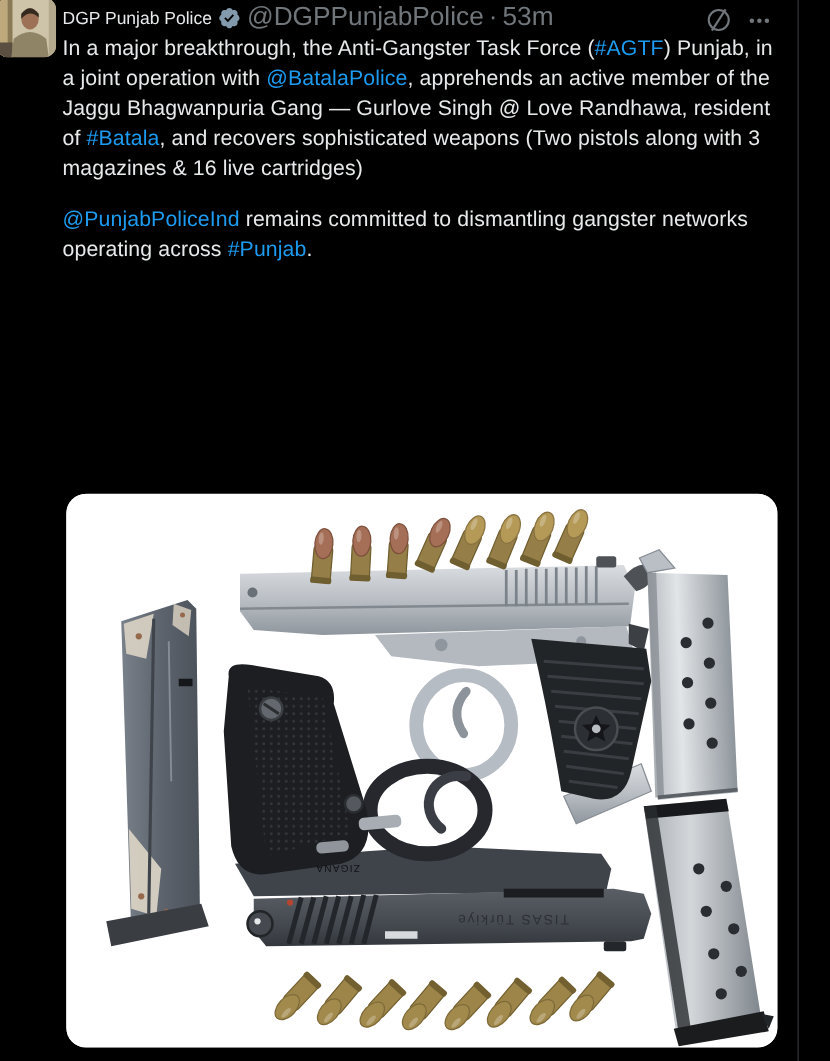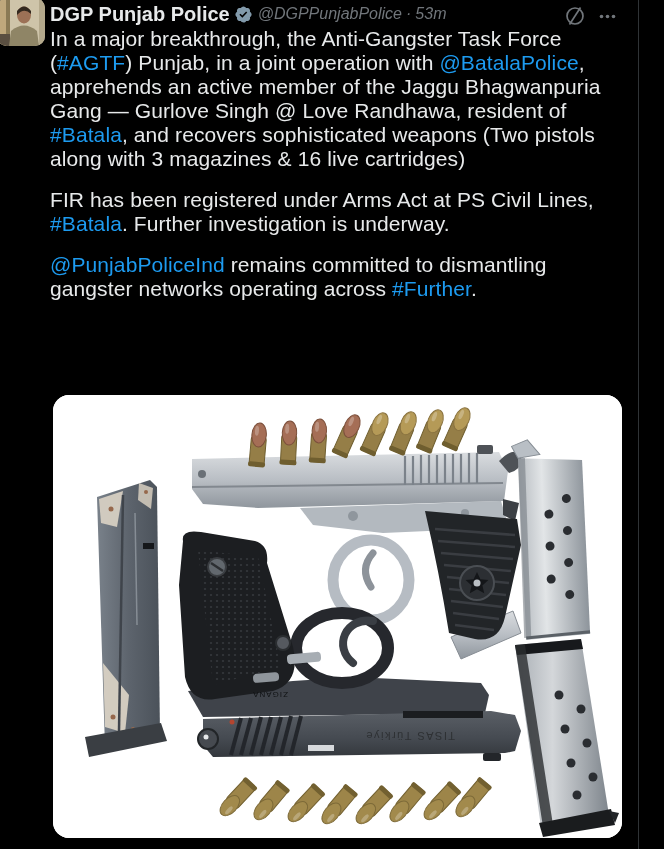--- a/index.html
+++ b/index.html
@@ -9,27 +9,27 @@
   html,body{margin:0;padding:0;}
   body{
     width:664px;height:849px;background:var(--bg);overflow:hidden;position:relative;
     font-family:"Liberation Sans",sans-serif;
   }
   .page{position:absolute;inset:0;}
   .col-border{position:absolute;left:638px;top:0;width:1px;height:849px;background:var(--border);}
   .avatar{position:absolute;left:-3px;top:-2px;width:48px;height:48px;border-radius:10px;overflow:hidden;}
   .avatar svg{display:block;width:100%;height:100%;}
   .header{position:absolute;left:50px;top:1px;height:26px;display:flex;align-items:center;white-space:nowrap;max-width:510px;overflow:hidden;}
-  .name{font-size:20px;font-weight:700;color:var(--txt);}
+  .name{font-size:14px;font-weight:400;color:var(--txt);}
   .badge{display:inline-flex;margin-left:4px;}
   .badge svg{width:19px;height:19px;display:block;}
-  .meta{font-size:16px;color:var(--sub);margin-left:5px;display:inline-flex;gap:4px;font-style:italic;}
+  .meta{font-size:21px;color:var(--sub);margin-left:5px;display:inline-flex;gap:4px;}
   .hdr-actions{position:absolute;left:564px;top:5px;display:flex;align-items:center;gap:12px;color:var(--sub);}
   .hdr-actions svg{display:block;}
-  .body{position:absolute;left:50px;top:27px;width:582px;font-size:21px;line-height:24px;color:var(--txt);letter-spacing:.1px;}
+  .body{position:absolute;left:50px;top:27px;width:582px;font-size:17px;line-height:24px;color:var(--txt);letter-spacing:.1px;}
   .body p{margin:0 0 17px 0;}
   .lnk{color:var(--link);}
   .media{position:absolute;left:53px;top:395px;width:569px;height:443px;border-radius:16px;overflow:hidden;background:#ffffff;}
   .media svg{display:block;width:100%;height:100%;}
 </style>
 </head>
 <body>
 
 <div class="page">
 
@@ -73,22 +73,21 @@
         <svg width="19" height="19" viewBox="0 0 19 19" fill="#71767b">
           <circle cx="3.5" cy="9.5" r="1.8"></circle>
             <circle cx="9.5" cy="9.5" r="1.8"></circle>
             <circle cx="15.5" cy="9.5" r="1.8"></circle>
         </svg>
       </span>
     </div>
 
     <div class="body">
       <p><span>In a major breakthrough, the Anti-Gangster Task Force (</span><span class="lnk">#AGTF</span><span>) Punjab, in a joint operation with </span><span class="lnk">@BatalaPolice</span><span>, apprehends an active member of the Jaggu Bhagwanpuria Gang — Gurlove Singh @ Love Randhawa, resident of </span><span class="lnk">#Batala</span><span>, and recovers sophisticated weapons (Two pistols along with 3 magazines &amp; 16 live cartridges)</span></p>
-      <p><span>FIR has been registered under Arms Act at PS Civil Lines, </span><span class="lnk">#Batala</span><span>. Further investigation is underway.</span></p>
-      <p><span class="lnk">@PunjabPoliceInd</span><span> remains committed to dismantling gangster networks operating across </span><span class="lnk">#Further</span><span>.</span></p>
+      <p><span class="lnk">@PunjabPoliceInd</span><span> remains committed to dismantling gangster networks operating across </span><span class="lnk">#Punjab</span><span>.</span></p>
     </div>
 
     <div class="media">
       <svg viewBox="0 0 569 443">
         <defs>
           <linearGradient id="gSil" x1="0" y1="0" x2="0" y2="1">
             <stop offset="0" stop-color="#dadde0"></stop>
               <stop offset=".5" stop-color="#b9bec4"></stop>
               <stop offset="1" stop-color="#8f969d"></stop>
           </linearGradient>

